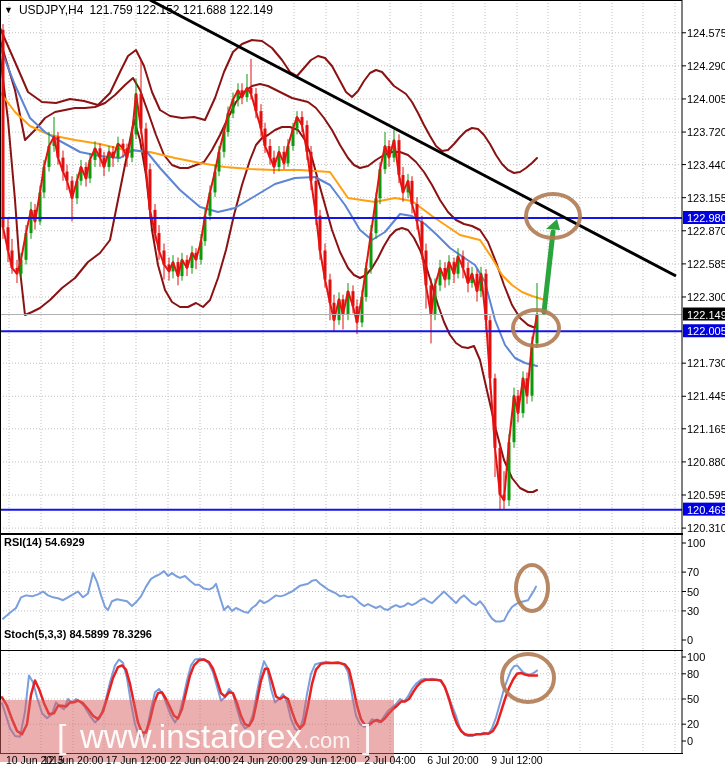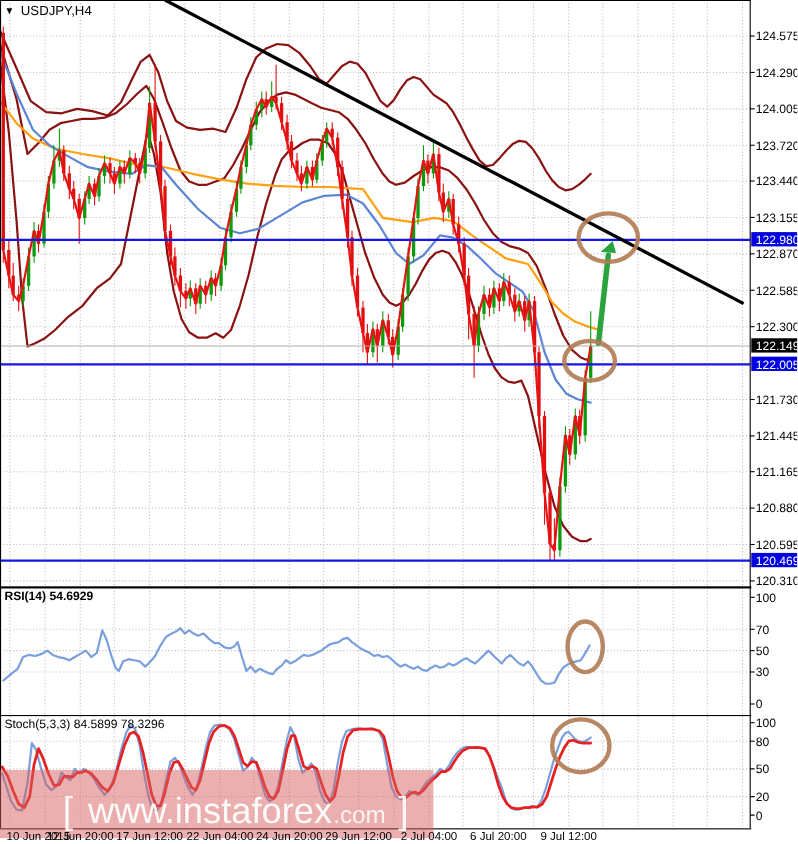--- a/index.html
+++ b/index.html
@@ -3,21 +3,21 @@
 <meta charset="utf-8">
 <style>
   html,body{margin:0;padding:0;background:#fff;}
   #stage{position:relative;width:725px;height:767px;background:#fff;overflow:hidden;
          font-family:"Liberation Sans",sans-serif;}
   #chart-svg{position:absolute;left:0;top:0;}
   #title-bar{position:absolute;left:4px;top:3px;font-size:12px;color:#000;display:flex;align-items:center;gap:6px;z-index:5;}
   #title-bar .tri{font-size:9px;color:#000;}
   .panel-label{position:absolute;font-size:11px;color:#000;z-index:5;}
   #rsi-label{left:4px;top:536px;font-weight:bold;}
-  #stoch-label{left:4px;top:653px;}
+  #stoch-label{left:4px;top:628px;font-weight:bold;}
 </style>
 </head>
 <body>
 
 <div id="stage">
   <svg id="chart-svg" width="725" height="767">
       <rect x="0" y="0" width="725" height="767" fill="#fff"></rect>
       <line x1="9" y1="0" x2="9" y2="753" fill="none" stroke="#c0c0c0" stroke-width="1" stroke-dasharray="1,2"></line>
       <line x1="41" y1="0" x2="41" y2="753" fill="none" stroke="#c0c0c0" stroke-width="1" stroke-dasharray="1,2"></line>
       <line x1="73" y1="0" x2="73" y2="753" fill="none" stroke="#c0c0c0" stroke-width="1" stroke-dasharray="1,2"></line>
@@ -390,16 +390,17 @@
       <text x="200" y="764" font-size="10.5" font-family="&quot;Liberation Sans&quot;,sans-serif" fill="#000" text-anchor="middle">22 Jun 04:00</text>
       <text x="263" y="764" font-size="10.5" font-family="&quot;Liberation Sans&quot;,sans-serif" fill="#000" text-anchor="middle">24 Jun 20:00</text>
       <text x="326" y="764" font-size="10.5" font-family="&quot;Liberation Sans&quot;,sans-serif" fill="#000" text-anchor="middle">29 Jun 12:00</text>
       <text x="390" y="764" font-size="10.5" font-family="&quot;Liberation Sans&quot;,sans-serif" fill="#000" text-anchor="middle">2 Jul 04:00</text>
       <text x="453" y="764" font-size="10.5" font-family="&quot;Liberation Sans&quot;,sans-serif" fill="#000" text-anchor="middle">6 Jul 20:00</text>
       <text x="517" y="764" font-size="10.5" font-family="&quot;Liberation Sans&quot;,sans-serif" fill="#000" text-anchor="middle">9 Jul 12:00</text>
     </svg>
   <div id="title-bar">
     <span class="tri">▼</span>
     <span>USDJPY,H4</span>
+    <span>121.759 122.152 121.688 122.149</span>
   </div>
   <div id="rsi-label" class="panel-label">RSI(14) 54.6929</div>
   <div id="stoch-label" class="panel-label">Stoch(5,3,3) 84.5899 78.3296</div>
 </div>
 
 </body></html>

